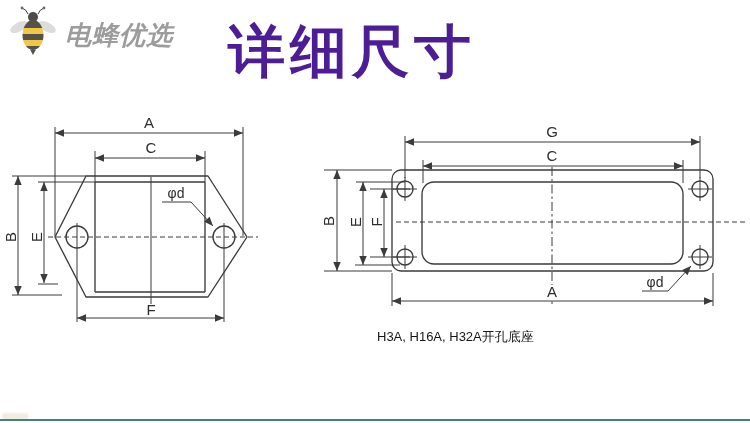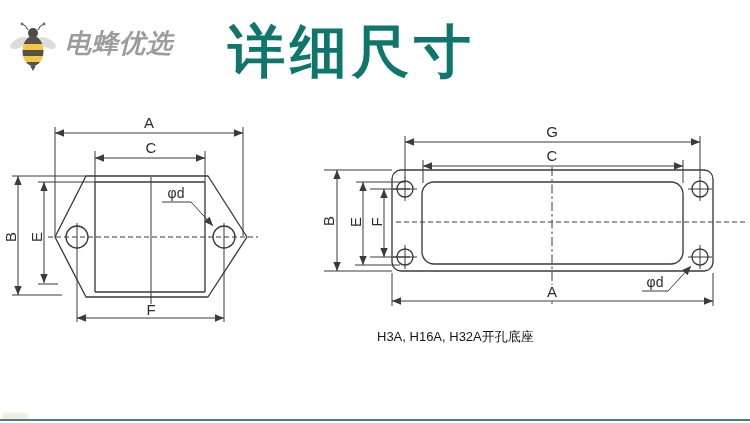--- a/index.html
+++ b/index.html
@@ -3,27 +3,27 @@
 <meta charset="utf-8">
 <style>
   :root{
     --line:#3b3b3b; --accent:#477f7f; --bee_yellow:#f2c744; --bee_dark:#55524e;
   }
   *{margin:0;padding:0;box-sizing:border-box}
   body{font-family:"Liberation Sans","DejaVu Sans",sans-serif;background:#fff}
   .page{position:relative;width:750px;height:423px;background:#ffffff;overflow:hidden}
 
   
-  .logo{position:absolute;left:10px;top:22px;display:flex;align-items:flex-start}
+  .logo{position:absolute;left:10px;top:6px;display:flex;align-items:center}
   .logo-text{margin-left:9px;padding-top:8px}
   .brand-name{font-size:26px;font-weight:700;font-style:italic;color:#9c9c9c;letter-spacing:1px;line-height:1}
   .brand-tagline{margin-top:6px;font-size:10px;color:#b9b9b9;letter-spacing:.5px}
 
   
-  .page-title{position:absolute;left:228px;top:14px;font-size:57px;font-weight:900;color:#0f766e;letter-spacing:5px;white-space:nowrap}
+  .page-title{position:absolute;left:228px;top:14px;font-size:57px;font-weight:900;color:#4c1d95;letter-spacing:5px;white-space:nowrap}
 
   
   .svg-left{position:absolute;left:0;top:110px}
   .svg-right{position:absolute;left:310px;top:110px}
   .part{stroke:var(--line);stroke-width:1.35;fill:none;stroke-linejoin:round}
   .thin{stroke:var(--line);stroke-width:1;fill:none}
   .dash{stroke-dasharray:5 3}
   .cdash{stroke-dasharray:9 3 2.5 3}
   .dimtext{fill:#2d2d2d;font:15px "Liberation Sans","DejaVu Sans",sans-serif;text-anchor:middle}
   .phitext{font-size:14px}

